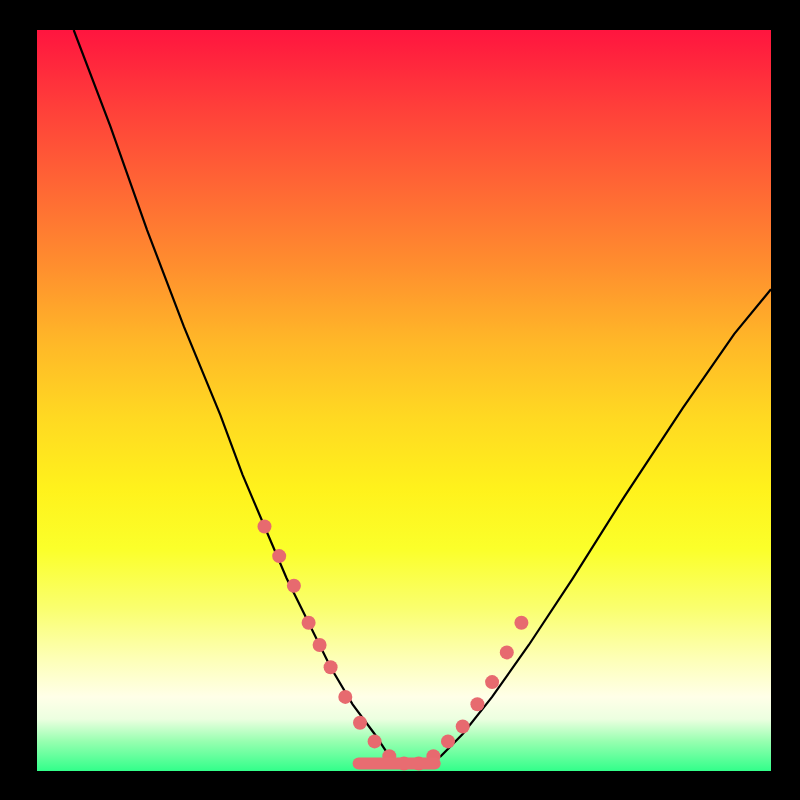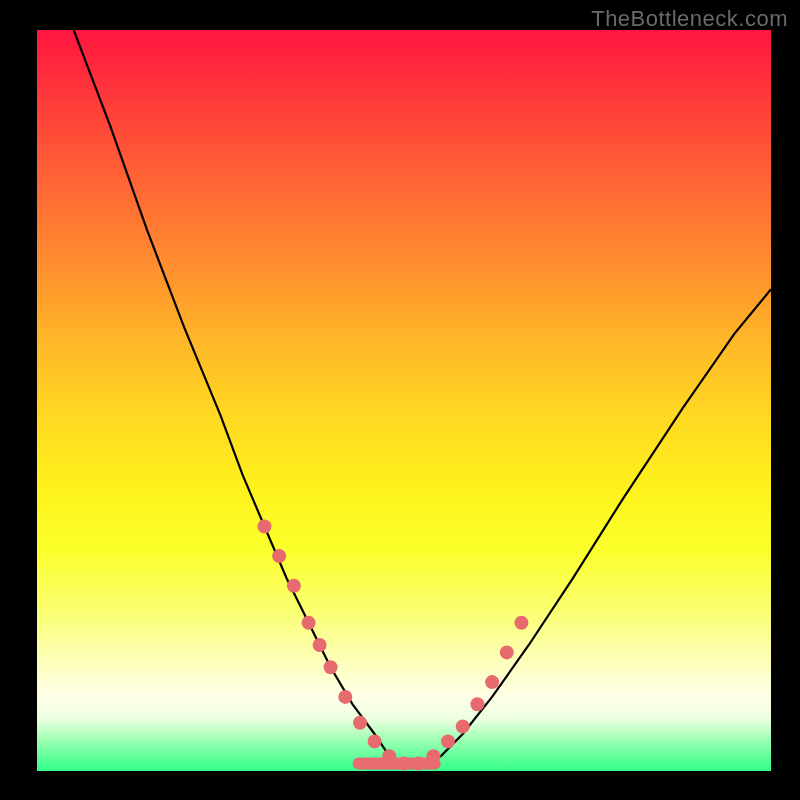--- a/index.html
+++ b/index.html
@@ -54,21 +54,20 @@
   svg.curve {
     position: absolute;
     left: 0;
     top: 0;
   }
 </style>
 </head>
 <body>
 
 <div class="frame">
-  <div class="watermark">TheBottleneck.com</div>
 
   <div class="plot">
     <svg class="curve" width="734" height="741" viewBox="0 0 734 741">
       <g>
         <path id="curve-path" d="M36.7,0.0 L73.4,96.3 L110.1,200.1 L146.8,296.4 L183.5,385.3 L205.5,444.6 L227.5,496.5 L249.6,548.3 L271.6,592.8 L293.6,637.3 L315.6,674.3 L337.6,704.0 L352.3,726.2 L367.0,733.6 L381.7,733.6 L403.7,726.2 L425.7,704.0 L455.1,666.9 L491.8,615.0 L535.8,548.3 L587.2,466.8 L645.9,377.9 L697.3,303.8 L734.0,259.3 " fill="none" stroke="#000" stroke-width="2.2"></path>
       </g>
       <g id="markers">
           <circle cx="227.5" cy="496.5" r="7" fill="#e76a6f"></circle>
           <circle cx="242.2" cy="526.1" r="7" fill="#e76a6f"></circle>
           <circle cx="256.9" cy="555.8" r="7" fill="#e76a6f"></circle>

